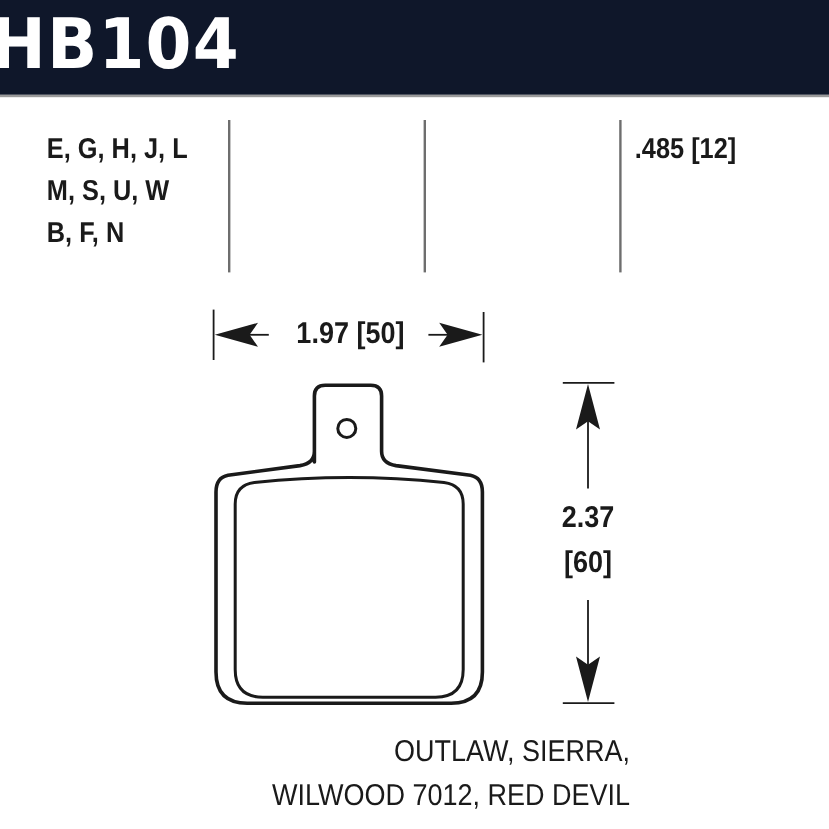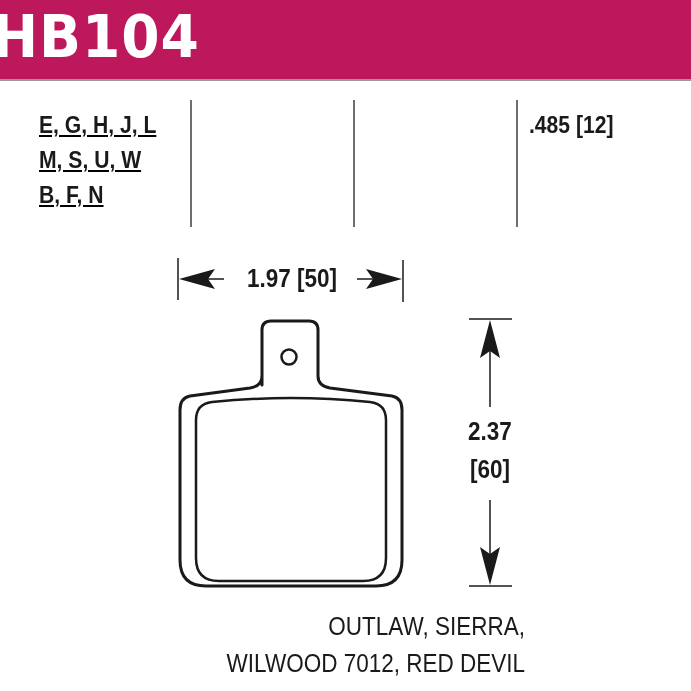--- a/index.html
+++ b/index.html
@@ -1,20 +1,20 @@
 <!DOCTYPE html>
 <html><head>
   <meta charset="utf-8">
   <style>
     html, body { margin: 0; padding: 0; background: #ffffff; }
     body { width: 691px; height: 691px; position: relative; overflow: hidden; font-family: "Liberation Sans", sans-serif; }
-    .header-bar { position: absolute; left: 0; top: 0; width: 691px; height: 79px; background: #be185d; }
+    .header-bar { position: absolute; left: 0; top: 0; width: 691px; height: 79px; background: #0f172a; }
     .part-number { position: absolute; left: -8px; top: 4px; color: #ffffff; font-family: "DejaVu Sans", sans-serif; font-weight: bold; font-size: 58px; line-height: 66px; letter-spacing: 1px; transform: scaleX(0.95); transform-origin: left top; }
     .header-rule { position: absolute; left: 0; top: 79px; width: 691px; height: 2px; background: #9a9a9a; }
-    .compound-list { position: absolute; left: 39px; top: 107px; text-decoration: underline; }
+    .compound-list { position: absolute; left: 39px; top: 107px; }
     .compound-line { font-weight: bold; font-size: 24px; line-height: 35px; color: #1a1a1a; white-space: nowrap; transform: scaleX(0.88); transform-origin: left center; }
     .thickness-label { position: absolute; left: 529px; top: 107px; font-weight: bold; font-size: 24px; line-height: 35px; color: #1a1a1a; white-space: nowrap; transform: scaleX(0.88); transform-origin: left center; }
     .width-label { position: absolute; left: 222px; top: 262px; width: 140px; text-align: center; font-weight: bold; font-size: 25px; line-height: 32px; color: #1a1a1a; white-space: nowrap; transform: scaleX(0.9); }
     .height-label { position: absolute; left: 452px; top: 412px; width: 76px; text-align: center; font-weight: bold; font-size: 25px; line-height: 38px; color: #1a1a1a; transform: scaleX(0.9); }
     .app-caption { position: absolute; left: 145px; top: 608px; width: 400px; text-align: right; }
     .app-line { font-size: 25px; line-height: 37px; color: #1a1a1a; white-space: nowrap; transform: scaleX(0.9); }
     svg.drawing { position: absolute; left: 0; top: 0; }
   </style>
 </head>
 <body>

